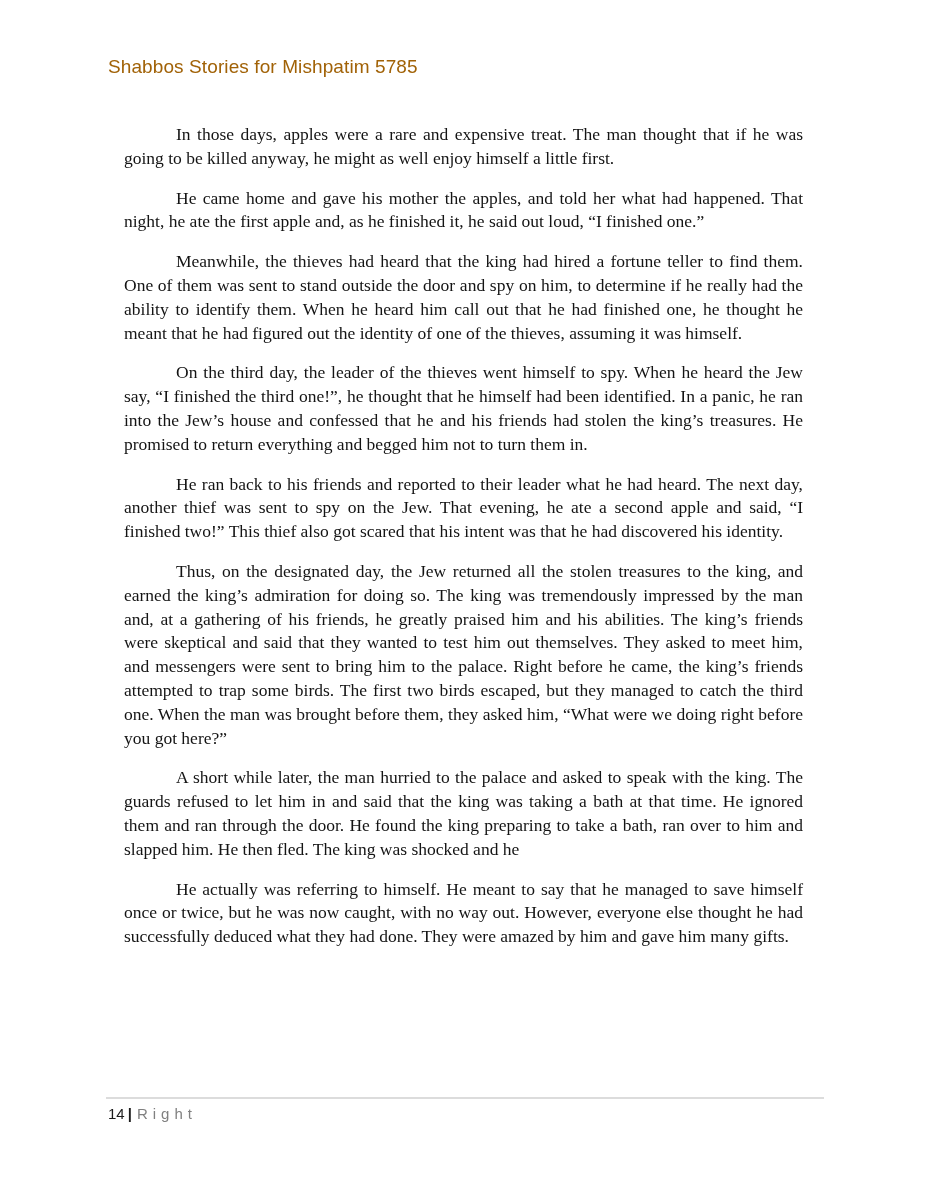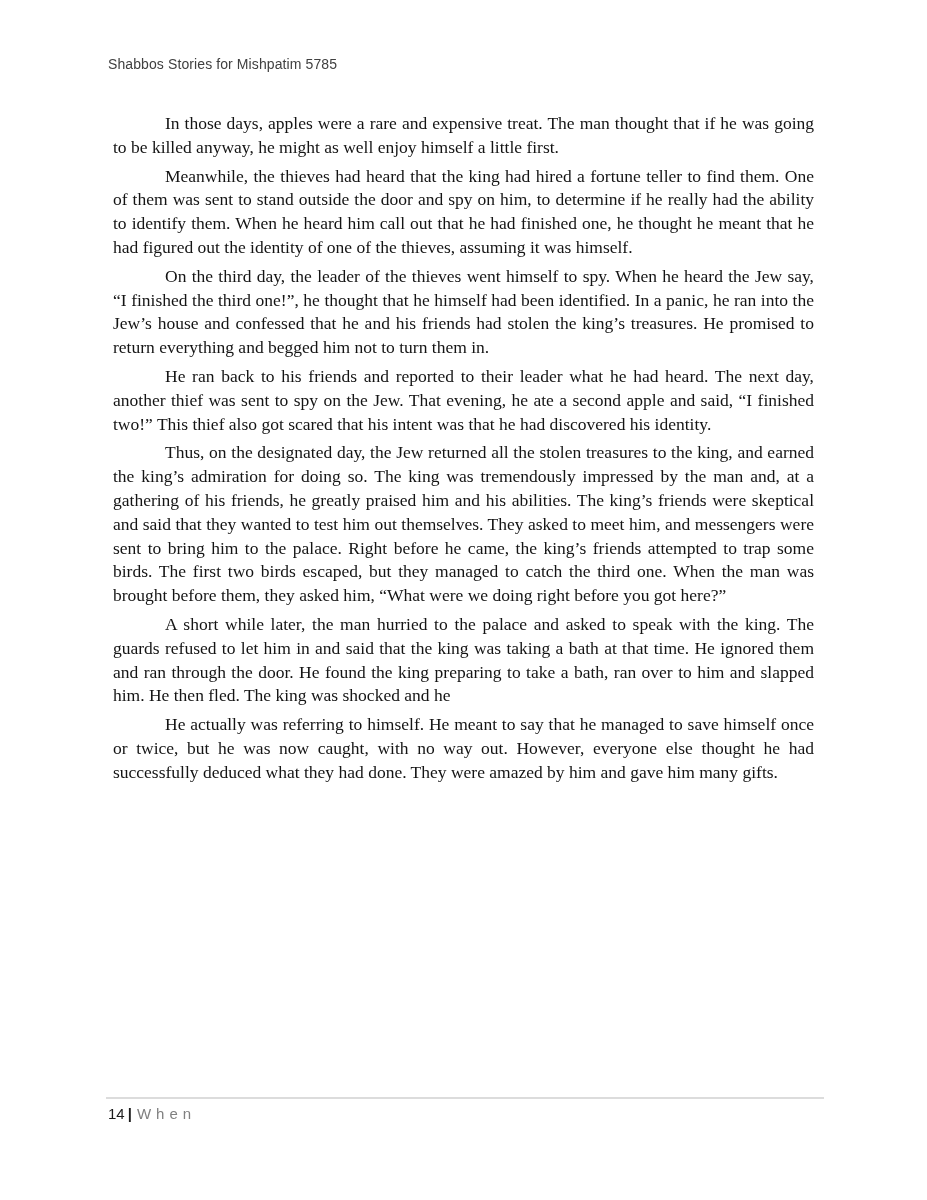--- a/index.html
+++ b/index.html
@@ -11,36 +11,36 @@
     background: #ffffff;
     overflow: hidden;
     font-family: "Liberation Serif", "DejaVu Serif", serif;
   }
   .doc-header {
     position: absolute;
     top: 56px;
     left: 108px;
     right: 92px;
     font-family: "Liberation Sans", "DejaVu Sans", sans-serif;
-    font-size: 14px;
-    color: #404040;
+    font-size: 19px;
+    color: #a16207;
     letter-spacing: 0.1px;
   }
   .doc-body {
     position: absolute;
     top: 107px;
     left: 108px;
     width: 711px;
     font-size: 17.5px;
     line-height: 23.8px;
     color: #141414;
     text-align: justify;
   }
   .doc-body p {
-    margin: 5px;
+    margin: 16px;
     text-indent: 52px;
   }
   .footer-rule {
     position: absolute;
     top: 1097px;
     left: 106px;
     width: 718px;
     height: 2px;
     background: #dcdcdc;
   }
@@ -58,27 +58,28 @@
 </style>
 </head>
 <body>
 
 <div class="page">
 
   <div class="doc-header">Shabbos Stories for Mishpatim 5785</div>
 
   <div class="doc-body">
     <p>In those days, apples were a rare and expensive treat. The man thought that if he was going to be killed anyway, he might as well enjoy himself a little first.</p>
+    <p>He came home and gave his mother the apples, and told her what had happened. That night, he ate the first apple and, as he finished it, he said out loud, “I finished one.”</p>
     <p>Meanwhile, the thieves had heard that the king had hired a fortune teller to find them. One of them was sent to stand outside the door and spy on him, to determine if he really had the ability to identify them. When he heard him call out that he had finished one, he thought he meant that he had figured out the identity of one of the thieves, assuming it was himself.</p>
     <p>On the third day, the leader of the thieves went himself to spy. When he heard the Jew say, “I finished the third one!”, he thought that he himself had been identified. In a panic, he ran into the Jew’s house and confessed that he and his friends had stolen the king’s treasures. He promised to return everything and begged him not to turn them in.</p>
     <p>He ran back to his friends and reported to their leader what he had heard. The next day, another thief was sent to spy on the Jew. That evening, he ate a second apple and said, “I finished two!” This thief also got scared that his intent was that he had discovered his identity.</p>
     <p>Thus, on the designated day, the Jew returned all the stolen treasures to the king, and earned the king’s admiration for doing so. The king was tremendously impressed by the man and, at a gathering of his friends, he greatly praised him and his abilities. The king’s friends were skeptical and said that they wanted to test him out themselves. They asked to meet him, and messengers were sent to bring him to the palace. Right before he came, the king’s friends attempted to trap some birds. The first two birds escaped, but they managed to catch the third one. When the man was brought before them, they asked him, “What were we doing right before you got here?”</p>
     <p>A short while later, the man hurried to the palace and asked to speak with the king. The guards refused to let him in and said that the king was taking a bath at that time. He ignored them and ran through the door. He found the king preparing to take a bath, ran over to him and slapped him. He then fled. The king was shocked and he</p>
     <p>He actually was referring to himself. He meant to say that he managed to save himself once or twice, but he was now caught, with no way out. However, everyone else thought he had successfully deduced what they had done. They were amazed by him and gave him many gifts.</p>
   </div>
 
   <div class="footer-rule"></div>
 
   <div class="doc-footer">
-    <span class="page-num">14</span><span class="footer-sep">|</span><span class="page-label">When</span>
+    <span class="page-num">14</span><span class="footer-sep">|</span><span class="page-label">Right</span>
   </div>
 
 </div>
 
 </body></html>

